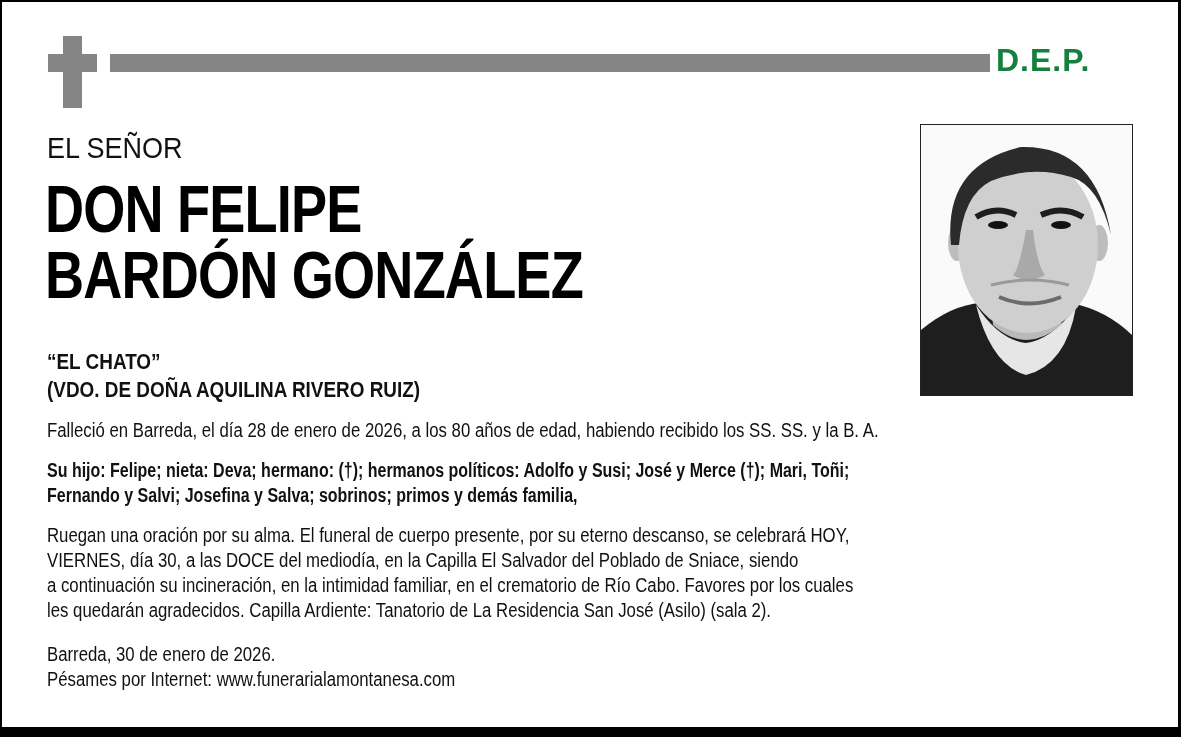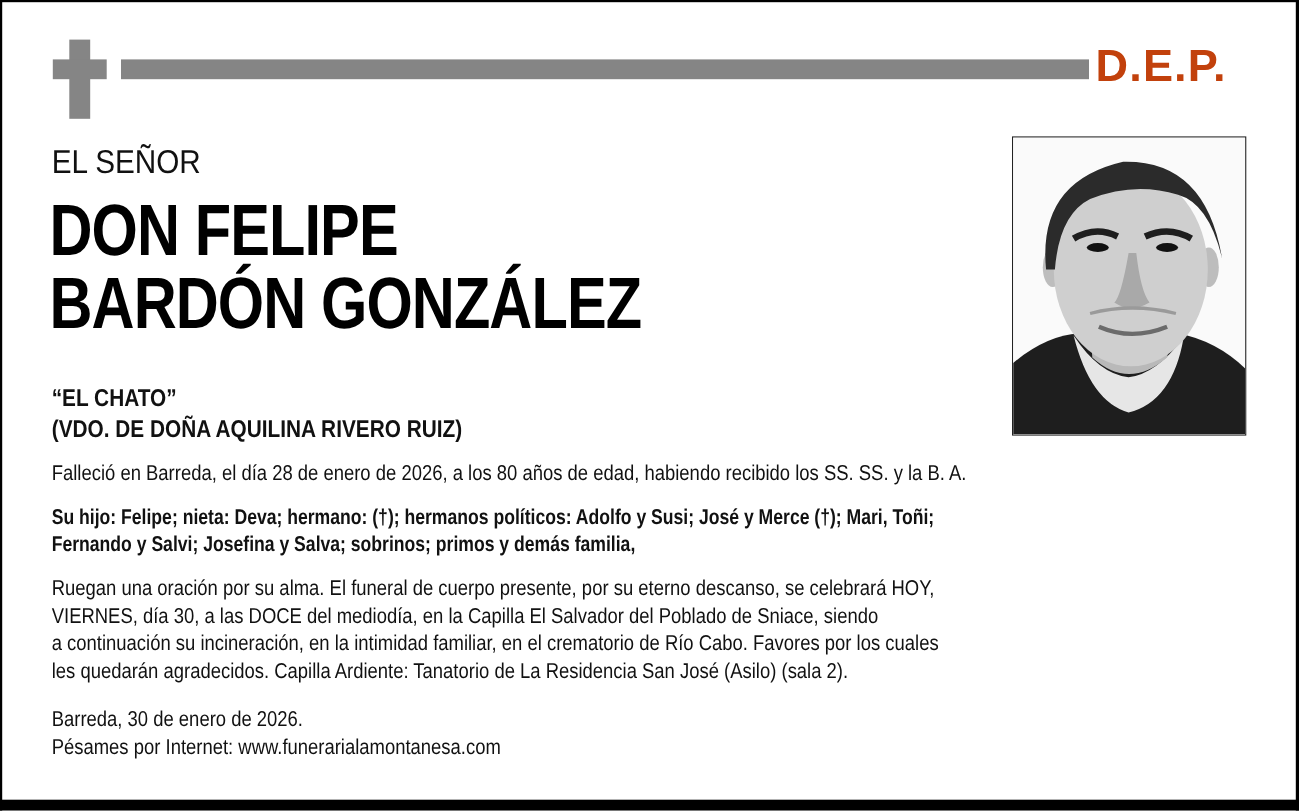--- a/index.html
+++ b/index.html
@@ -2,21 +2,21 @@
 <html><head>
 <meta charset="utf-8">
 <style>
   html, body { margin: 0; padding: 0; background: #ffffff; }
   body { width: 1181px; height: 737px; position: relative; overflow: hidden; font-family: "Liberation Sans", sans-serif; color: #111; }
   .frame { position: absolute; left: 0; top: 0; width: 1181px; height: 737px; box-sizing: border-box; border-top: 2px solid #000; border-left: 2px solid #000; border-right: 3px solid #000; }
   .bottom-bar { position: absolute; left: 0; top: 727px; width: 1181px; height: 10px; background: #000; }
   .cross-v { position: absolute; left: 63px; top: 36px; width: 19px; height: 72px; background: #858585; }
   .cross-h { position: absolute; left: 48px; top: 54px; width: 49px; height: 18px; background: #858585; }
   .rule { position: absolute; left: 110px; top: 54px; width: 880px; height: 18px; background: #858585; }
-  .dep { position: absolute; left: 996px; top: 36px; font-size: 41px; font-weight: bold; color: #c2410c; letter-spacing: 1px; line-height: 48px; }
+  .dep { position: absolute; left: 996px; top: 36px; font-size: 32px; font-weight: bold; color: #15803d; letter-spacing: 1px; line-height: 48px; }
   .prefix { position: absolute; left: 47px; top: 128px; font-size: 30px; line-height: 40px; color: #111; transform: scaleX(0.9); transform-origin: left; }
   .name { position: absolute; left: 45px; top: 176px; font-size: 66px; font-weight: bold; line-height: 66px; color: #000; transform: scaleX(0.82); transform-origin: left; letter-spacing: -1px; }
   .name div { height: 66px; }
   .nick { position: absolute; left: 47px; top: 348px; font-size: 22px; font-weight: bold; line-height: 28px; transform: scaleX(0.86); transform-origin: left; white-space: nowrap; }
   .para { position: absolute; left: 47px; font-size: 19.5px; line-height: 25px; white-space: nowrap; transform: scaleX(0.86); transform-origin: left; }
   .p1 { top: 418px; }
   .p2 { top: 458px; font-weight: bold; transform: scaleX(0.82); }
   .p3 { top: 523px; }
   .p4 { top: 642px; }
   .photo { position: absolute; left: 920px; top: 124px; width: 213px; height: 272px; box-sizing: border-box; border: 1px solid #222; background: #fff; overflow: hidden; }

